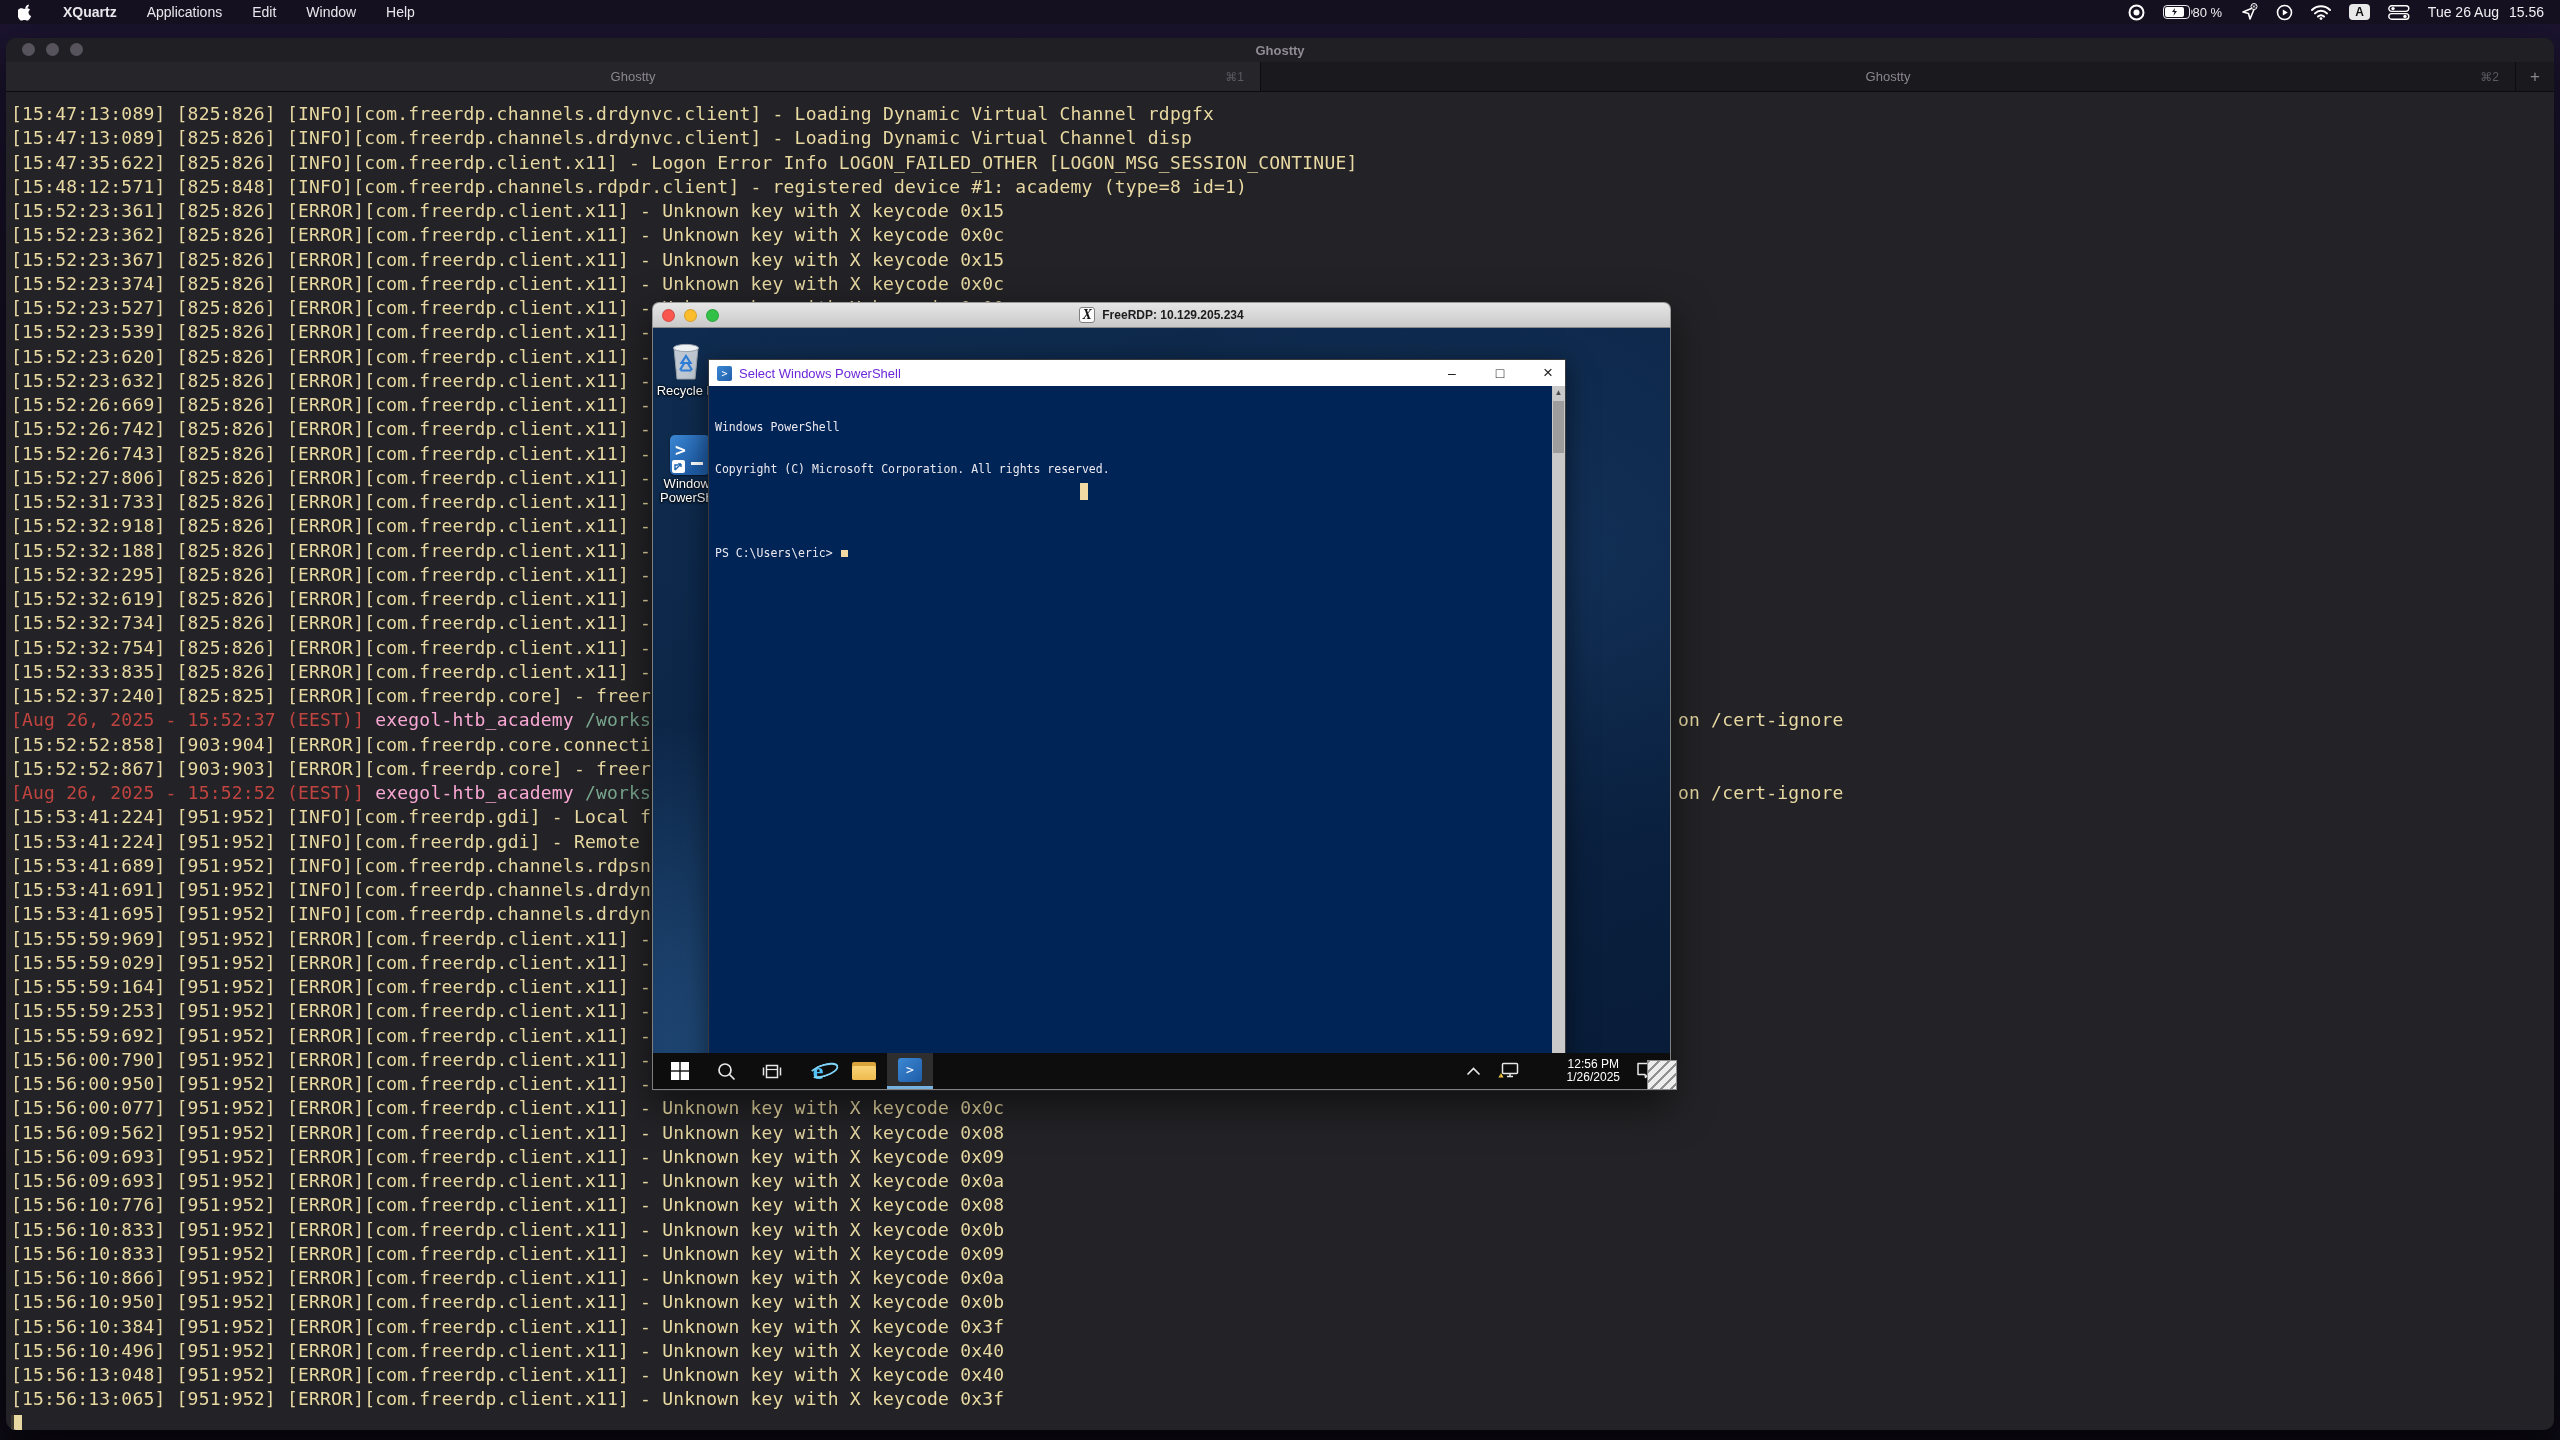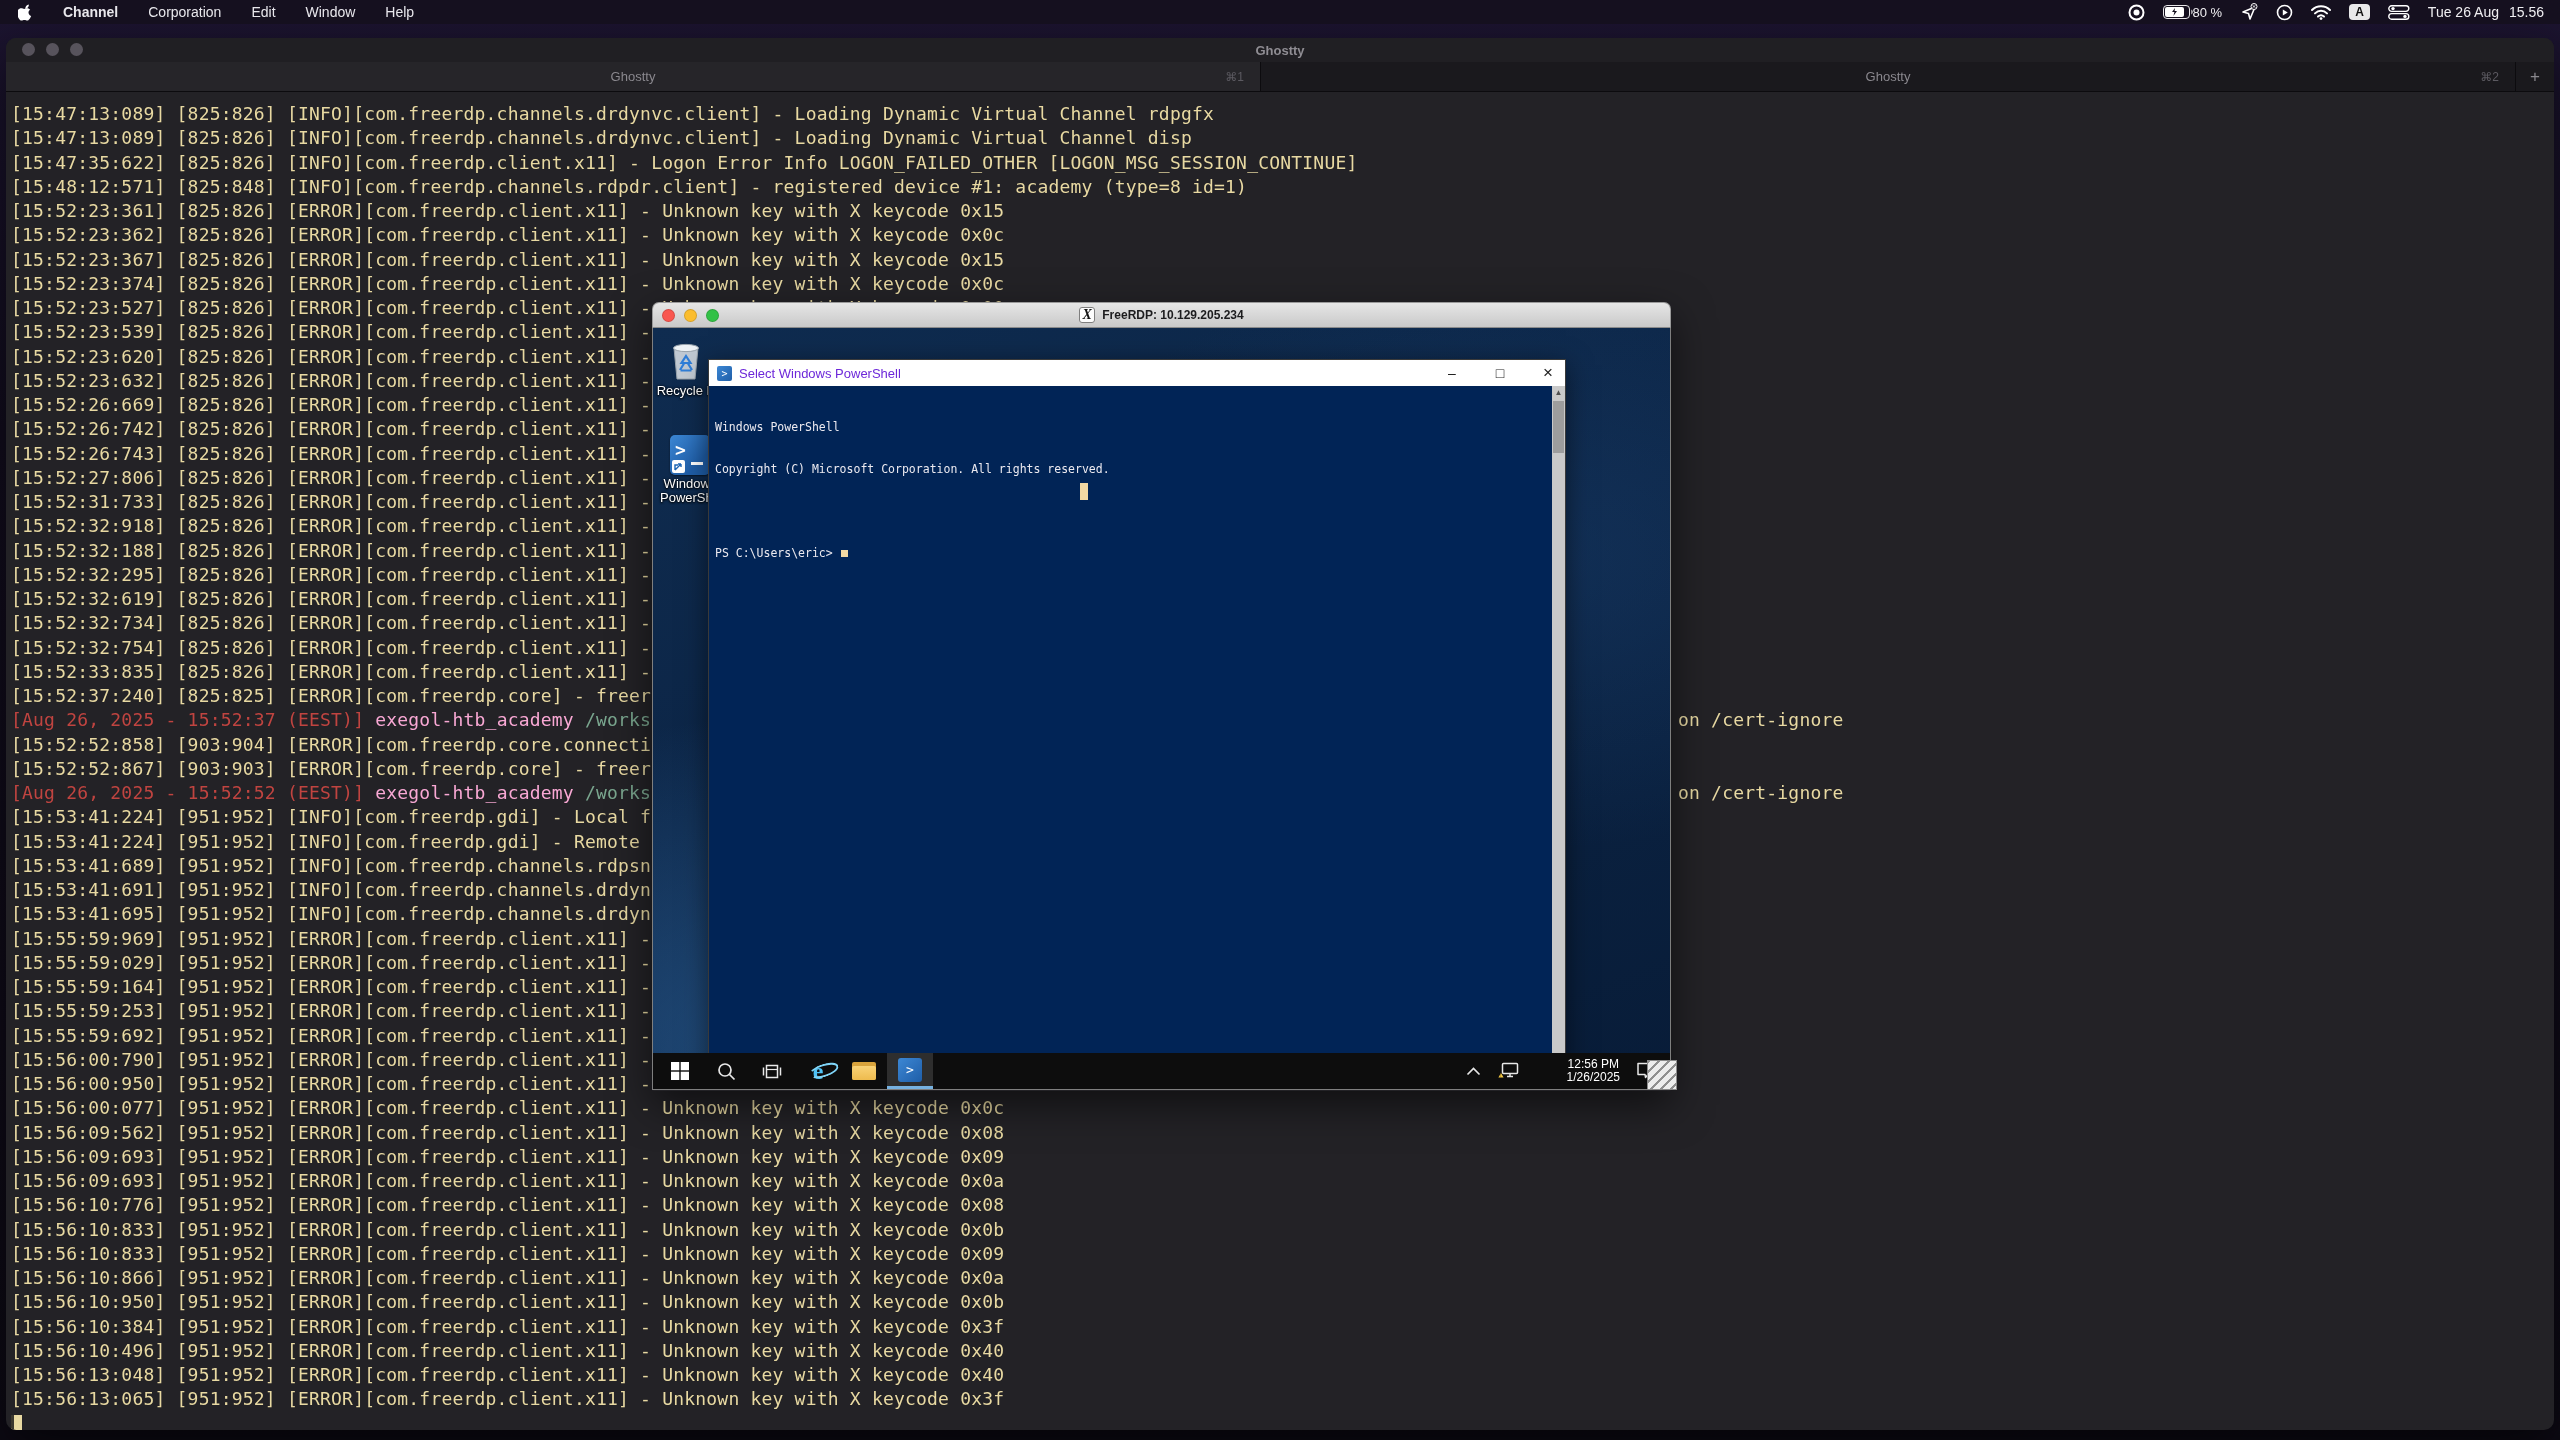--- a/index.html
+++ b/index.html
@@ -158,22 +158,22 @@
 <div class="screen">
 
   <header class="menubar">
     <div class="mb-left">
       <span class="apple">
         <svg width="15" height="17" viewBox="0 0 15 17">
             <path fill="#ffffff" d="M10.8 0.4c-0.9 0.1-2 0.7-2.6 1.5-0.5 0.7-1 1.7-0.8 2.6 1 0.1 2-0.5 2.6-1.3 0.6-0.8 1-1.8 0.8-2.8zM13.2 12.1c-0.4 0.9-0.6 1.3-1.1 2.1-0.7 1.1-1.7 2.4-2.9 2.4-1.1 0-1.4-0.7-2.8-0.7-1.4 0-1.7 0.7-2.8 0.7-1.2 0-2.1-1.2-2.8-2.2-1.9-2.9-2.1-6.4-0.9-8.2 0.8-1.3 2.1-2 3.3-2 1.2 0 2 0.7 3 0.7 1 0 1.6-0.7 3-0.7 1.1 0 2.2 0.6 3 1.6-2.6 1.4-2.2 5.1 1 6.3z"></path>
           </svg>
       </span>
       <nav id="mb-items" style="display:flex;gap:30px;">
-          <span class="mb-item first">Channel</span>
-          <span class="mb-item">Corporation</span>
+          <span class="mb-item first">XQuartz</span>
+          <span class="mb-item">Applications</span>
           <span class="mb-item">Edit</span>
           <span class="mb-item">Window</span>
           <span class="mb-item">Help</span>
         </nav>
     </div>
     <div class="mb-right">
       <span class="mb-ico">
         <svg width="17" height="17" viewBox="0 0 17 17">
             <circle cx="8.5" cy="8.5" r="7" fill="none" stroke="#fff" stroke-width="2"></circle>
             <circle cx="8.5" cy="8.5" r="3" fill="#fff"></circle>

